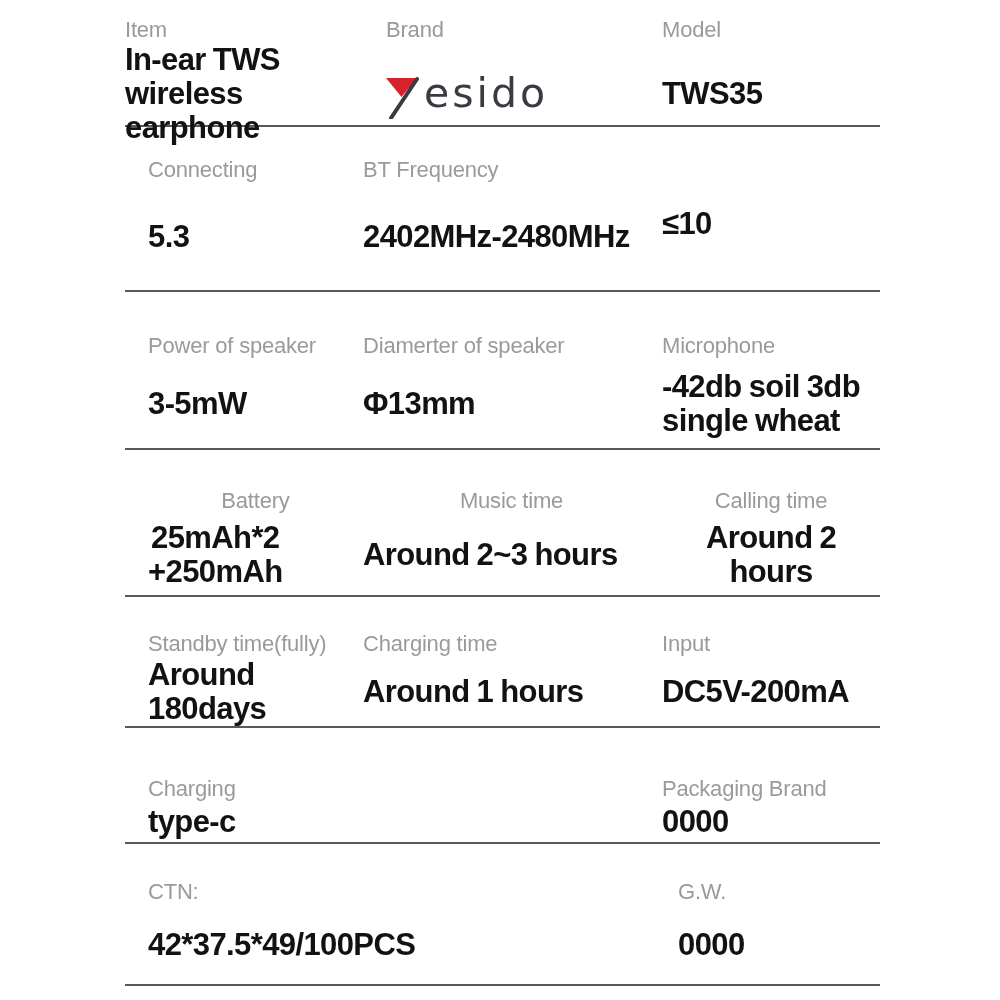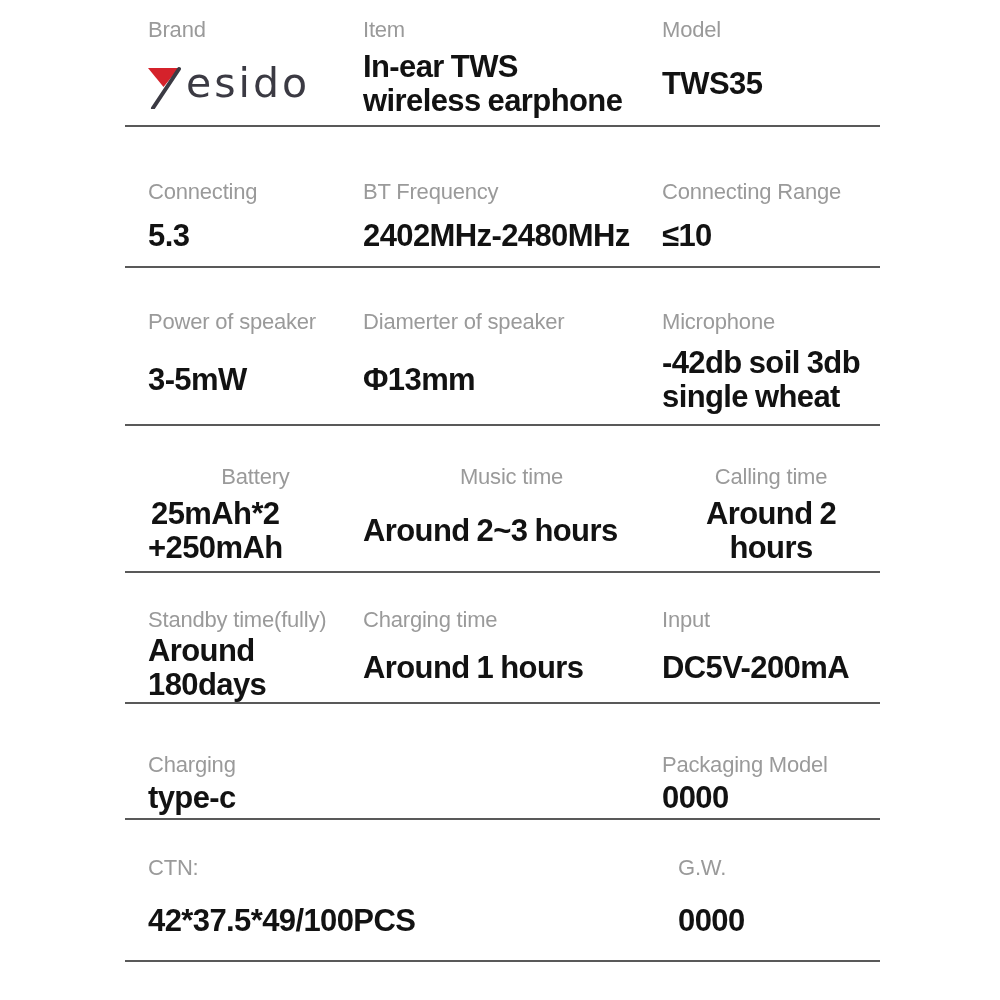--- a/index.html
+++ b/index.html
@@ -13,21 +13,21 @@
     margin-left: 125px;
     width: 755px;
   }
   .row {
     display: grid;
     grid-template-columns: 238px 297px 220px;
     border-bottom: 2px solid #595959;
   }
   
   .row:nth-of-type(1) { height: 127px; padding-top: 17px; }
-  .row:nth-of-type(2) { height: 141px; padding-top: 52px; }
+  .row:nth-of-type(2) { height: 165px; padding-top: 30px; }
   .row:nth-of-type(3) { height: 158px; padding-top: 41px; }
   .row:nth-of-type(4) { height: 147px; padding-top: 38px; text-align: center; }
   .row:nth-of-type(5) { height: 131px; padding-top: 34px; }
   .row:nth-of-type(6) { height: 116px; padding-top: 48px; }
   .row:nth-of-type(7) { height: 142px; padding-top: 35px; gap: 8px; }
 
   .cell {
     display: flex;
     flex-direction: column;
     height: 100%;
@@ -74,39 +74,39 @@
     letter-spacing: 3px;
     margin-left: 2px;
   }
 </style>
 </head>
 <body>
 
 <div class="spec-table">
 
   <div class="row">
+    <div class="cell c2">
+      <div class="label">Item</div>
+      <div class="value-wrap">
+          <div class="value">In-ear TWS
+wireless earphone</div>
+        </div>
+    </div>
     <div class="cell c1">
       <div class="label">Brand</div>
       <div class="value-wrap">
         <div class="logo">
           <svg class="logo-y" width="36" height="48" viewBox="0 0 36 48">
             <polygon points="0,7 31,7 15.5,26" fill="#d5222b"></polygon>
             <path d="M31,8 L5,47" stroke="#3b3a43" stroke-width="4" stroke-linecap="round" fill="none"></path>
           </svg>
           <span class="logo-text">esido</span>
         </div>
       </div>
     </div>
-    <div class="cell c2">
-      <div class="label">Item</div>
-      <div class="value-wrap">
-          <div class="value">In-ear TWS
-wireless earphone</div>
-        </div>
-    </div>
     <div class="cell c3">
       <div class="label">Model</div>
       <div class="value-wrap">
           <div class="value">TWS35</div>
         </div>
     </div>
   </div>
 
   <div class="row">
     <div class="cell c1">
@@ -115,21 +115,20 @@
           <div class="value">5.3</div>
         </div>
     </div>
     <div class="cell c2">
       <div class="label">BT Frequency</div>
       <div class="value-wrap">
           <div class="value">2402MHz-2480MHz</div>
         </div>
     </div>
     <div class="cell c3">
-      <div class="label">Connecting Range</div>
       <div class="value-wrap">
           <div class="value">≤10</div>
         </div>
     </div>
   </div>
 
   <div class="row">
     <div class="cell c1">
       <div class="label">Power of speaker</div>
       <div class="value-wrap">
@@ -196,21 +195,21 @@
 
   <div class="row">
     <div class="cell c1">
       <div class="label">Charging</div>
       <div class="value-wrap">
           <div class="value">type-c</div>
         </div>
     </div>
     <div class="cell c2"></div>
     <div class="cell c3">
-      <div class="label">Packaging Model</div>
+      <div class="label">Packaging Brand</div>
       <div class="value-wrap">
           <div class="value">0000</div>
         </div>
     </div>
   </div>
 
   <div class="row">
     <div class="cell c1">
       <div class="label">CTN:</div>
       <div class="value-wrap">

